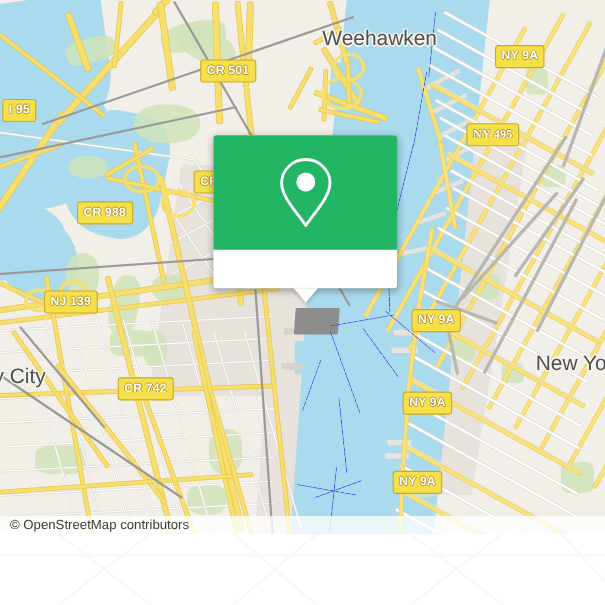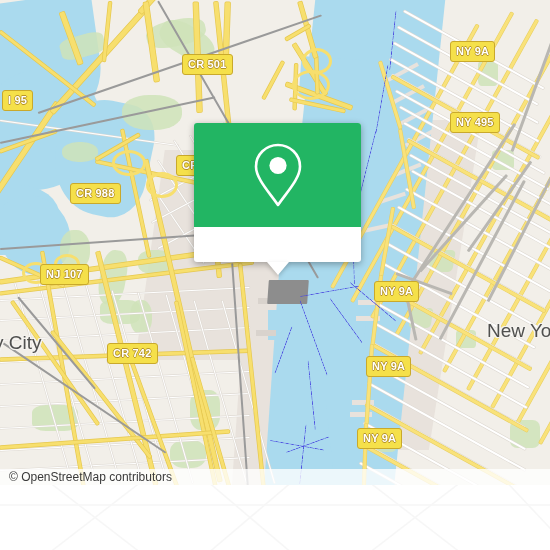--- a/index.html
+++ b/index.html
@@ -368,29 +368,30 @@
     <div class="rd rd-ferry" style="left:350px;top:282px;width:60px;transform:rotate(40deg);"></div>
     <div class="rd rd-ferry" style="left:300px;top:296px;width:60px;transform:rotate(-10deg);"></div>
     <div class="rd rd-ferry" style="left:300px;top:300px;width:80px;transform:rotate(70deg);"></div>
     <div class="rd rd-ferry" style="left:308px;top:360px;width:70px;transform:rotate(84deg);"></div>
     <div class="rd rd-ferry" style="left:306px;top:424px;width:60px;transform:rotate(96deg);"></div>
     <div class="rd rd-ferry" style="left:330px;top:298px;width:55px;transform:rotate(54deg);"></div>
     <div class="rd rd-ferry" style="left:292px;top:326px;width:50px;transform:rotate(110deg);"></div>
     <div class="rd rd-ferry" style="left:270px;top:440px;width:55px;transform:rotate(10deg);"></div>
     <div class="rd rd-ferry" style="left:286px;top:452px;width:46px;transform:rotate(-20deg);"></div>
 
+    <div class="place" style="left:293px;top:25px;">Weehawken</div>
     <div class="place" style="left:487px;top:320px;">New Yo</div>
     <div class="place wrap" style="left:-6px;top:332px;">y City</div>
 
     <div class="shield" style="left:2px;top:90px;">I 95</div>
     <div class="shield" style="left:182px;top:54px;">CR 501</div>
     <div class="shield" style="left:450px;top:41px;">NY 9A</div>
-    <div class="shield" style="left:450px;top:112px;">NY 495</div>
+    <div class="shield" style="left:424px;top:112px;font-family:Liberation Serif, serif;">NY 495</div>
     <div class="shield" style="left:70px;top:183px;">CR 988</div>
-    <div class="shield" style="left:40px;top:264px;">NJ 107</div>
+    <div class="shield" style="left:40px;top:264px;">NJ 139</div>
     <div class="shield" style="left:374px;top:281px;">NY 9A</div>
     <div class="shield" style="left:107px;top:343px;">CR 742</div>
     <div class="shield" style="left:366px;top:356px;">NY 9A</div>
     <div class="shield" style="left:357px;top:428px;">NY 9A</div>
 
     <div class="shield" style="left:176px;top:155px;width:26px;overflow:hidden;">CR 501</div>
 
     <div id="popup-card">
       <div id="popup-green">
         <svg width="58" height="70" viewBox="0 0 58 70" aria-hidden="true">

